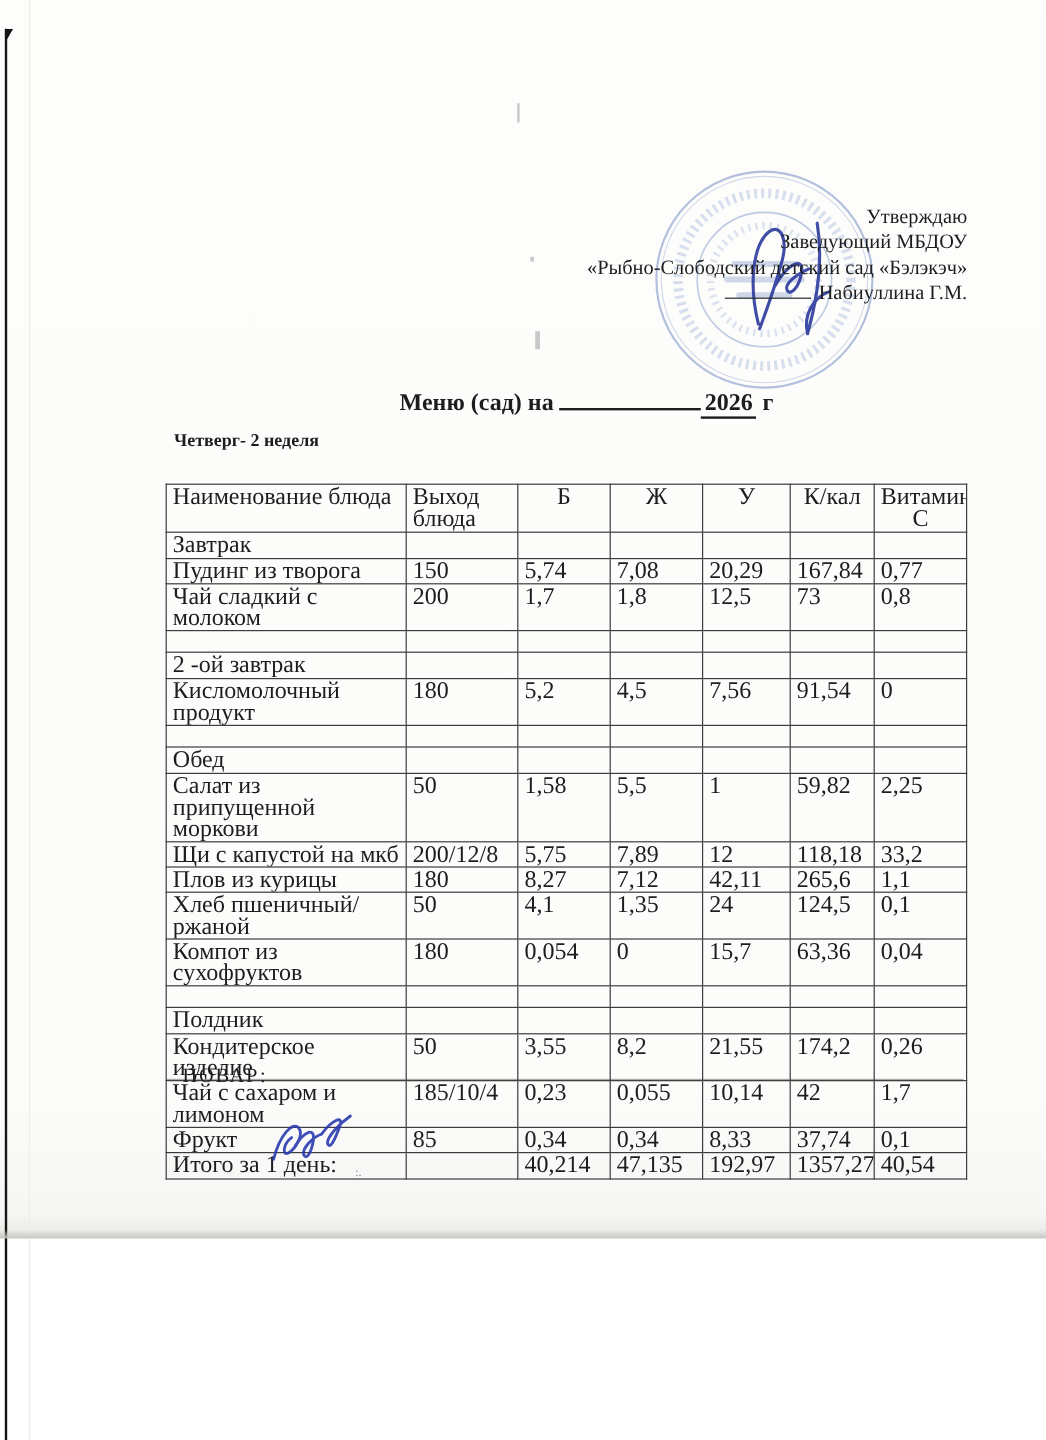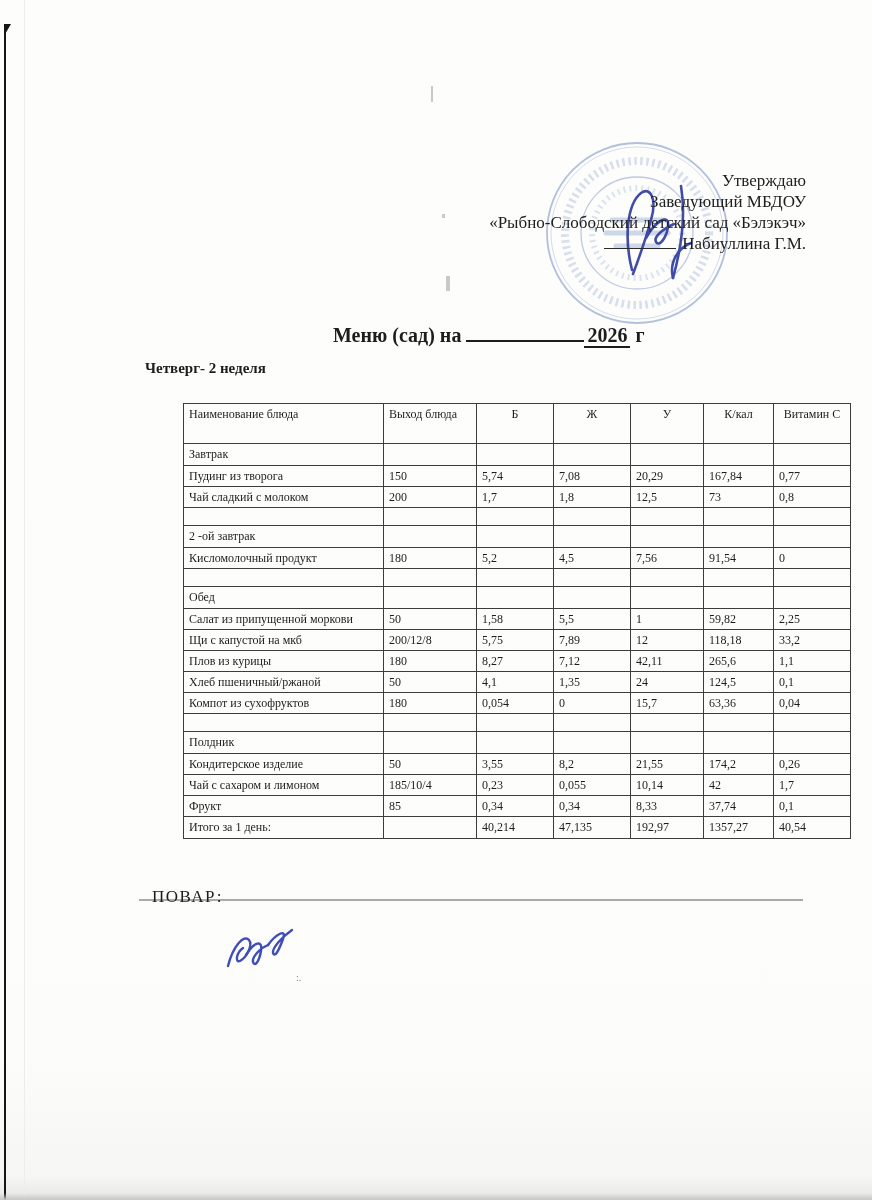--- a/index.html
+++ b/index.html
@@ -2,21 +2,21 @@
 <html><head>
 <meta charset="utf-8">
 <style>
   html,body{margin:0;padding:0;}
   body{
     width:872px;height:1200px;overflow:hidden;
     font-family:"Liberation Serif","DejaVu Serif",serif;
     color:#1d1d1d;background:#ffffff;
   }
   .page{
-    position:relative;width:872px;height:1200px;
+    position:relative;width:872px;height:1032px;
     background:linear-gradient(180deg,#fdfdfc 0%,#fcfcfb 88%,#f6f6f4 98%,#e7e7e4 100%);
   }
   
   .scan-line-left{position:absolute;left:4px;top:24px;width:2px;height:1176px;background:#161616;}
   .scan-wedge{position:absolute;left:4px;top:24px;width:7px;height:12px;background:#161616;clip-path:polygon(0 0,100% 0,0 100%);}
   .scan-fold{position:absolute;left:24px;top:0;width:1px;height:1200px;background:#ededea;}
   .scan-bottom{position:absolute;left:0;bottom:0;width:872px;height:7px;background:linear-gradient(180deg,rgba(190,190,186,0),#c7c7c3);}
   .speck{position:absolute;background:#8a8a8a;opacity:.45;}
 
   
@@ -31,23 +31,22 @@
 
   
   .title{position:absolute;left:333px;top:324px;font-size:20px;font-weight:bold;white-space:nowrap;}
   .title .blank{display:inline-block;width:118px;height:16px;border-bottom:2px solid #1d1d1d;}
   .title .year{border-bottom:2px solid #1d1d1d;padding:0 3px;margin-top:16px;}
   .weekday{position:absolute;left:145px;top:360px;font-size:15px;font-weight:bold;}
 
   
   table.menu{
     position:absolute;left:138px;top:403px;width:667px;
-    border-collapse:collapse;font-size:12px;line-height:18px;
+    border-collapse:collapse;font-size:20px;line-height:18px;
     table-layout:fixed;
-    margin-left:45px;
   }
   table.menu th,table.menu td{
     border:1px solid #3c3c3c;padding:1px 5px;vertical-align:top;
     font-weight:normal;text-align:left;overflow:hidden;
   }
   table.menu thead tr{height:40px;}
   table.menu th.c{text-align:center;}
   .row-section{height:22px;}
   .row-item{height:21px;}
   .row-empty{height:18px;}

